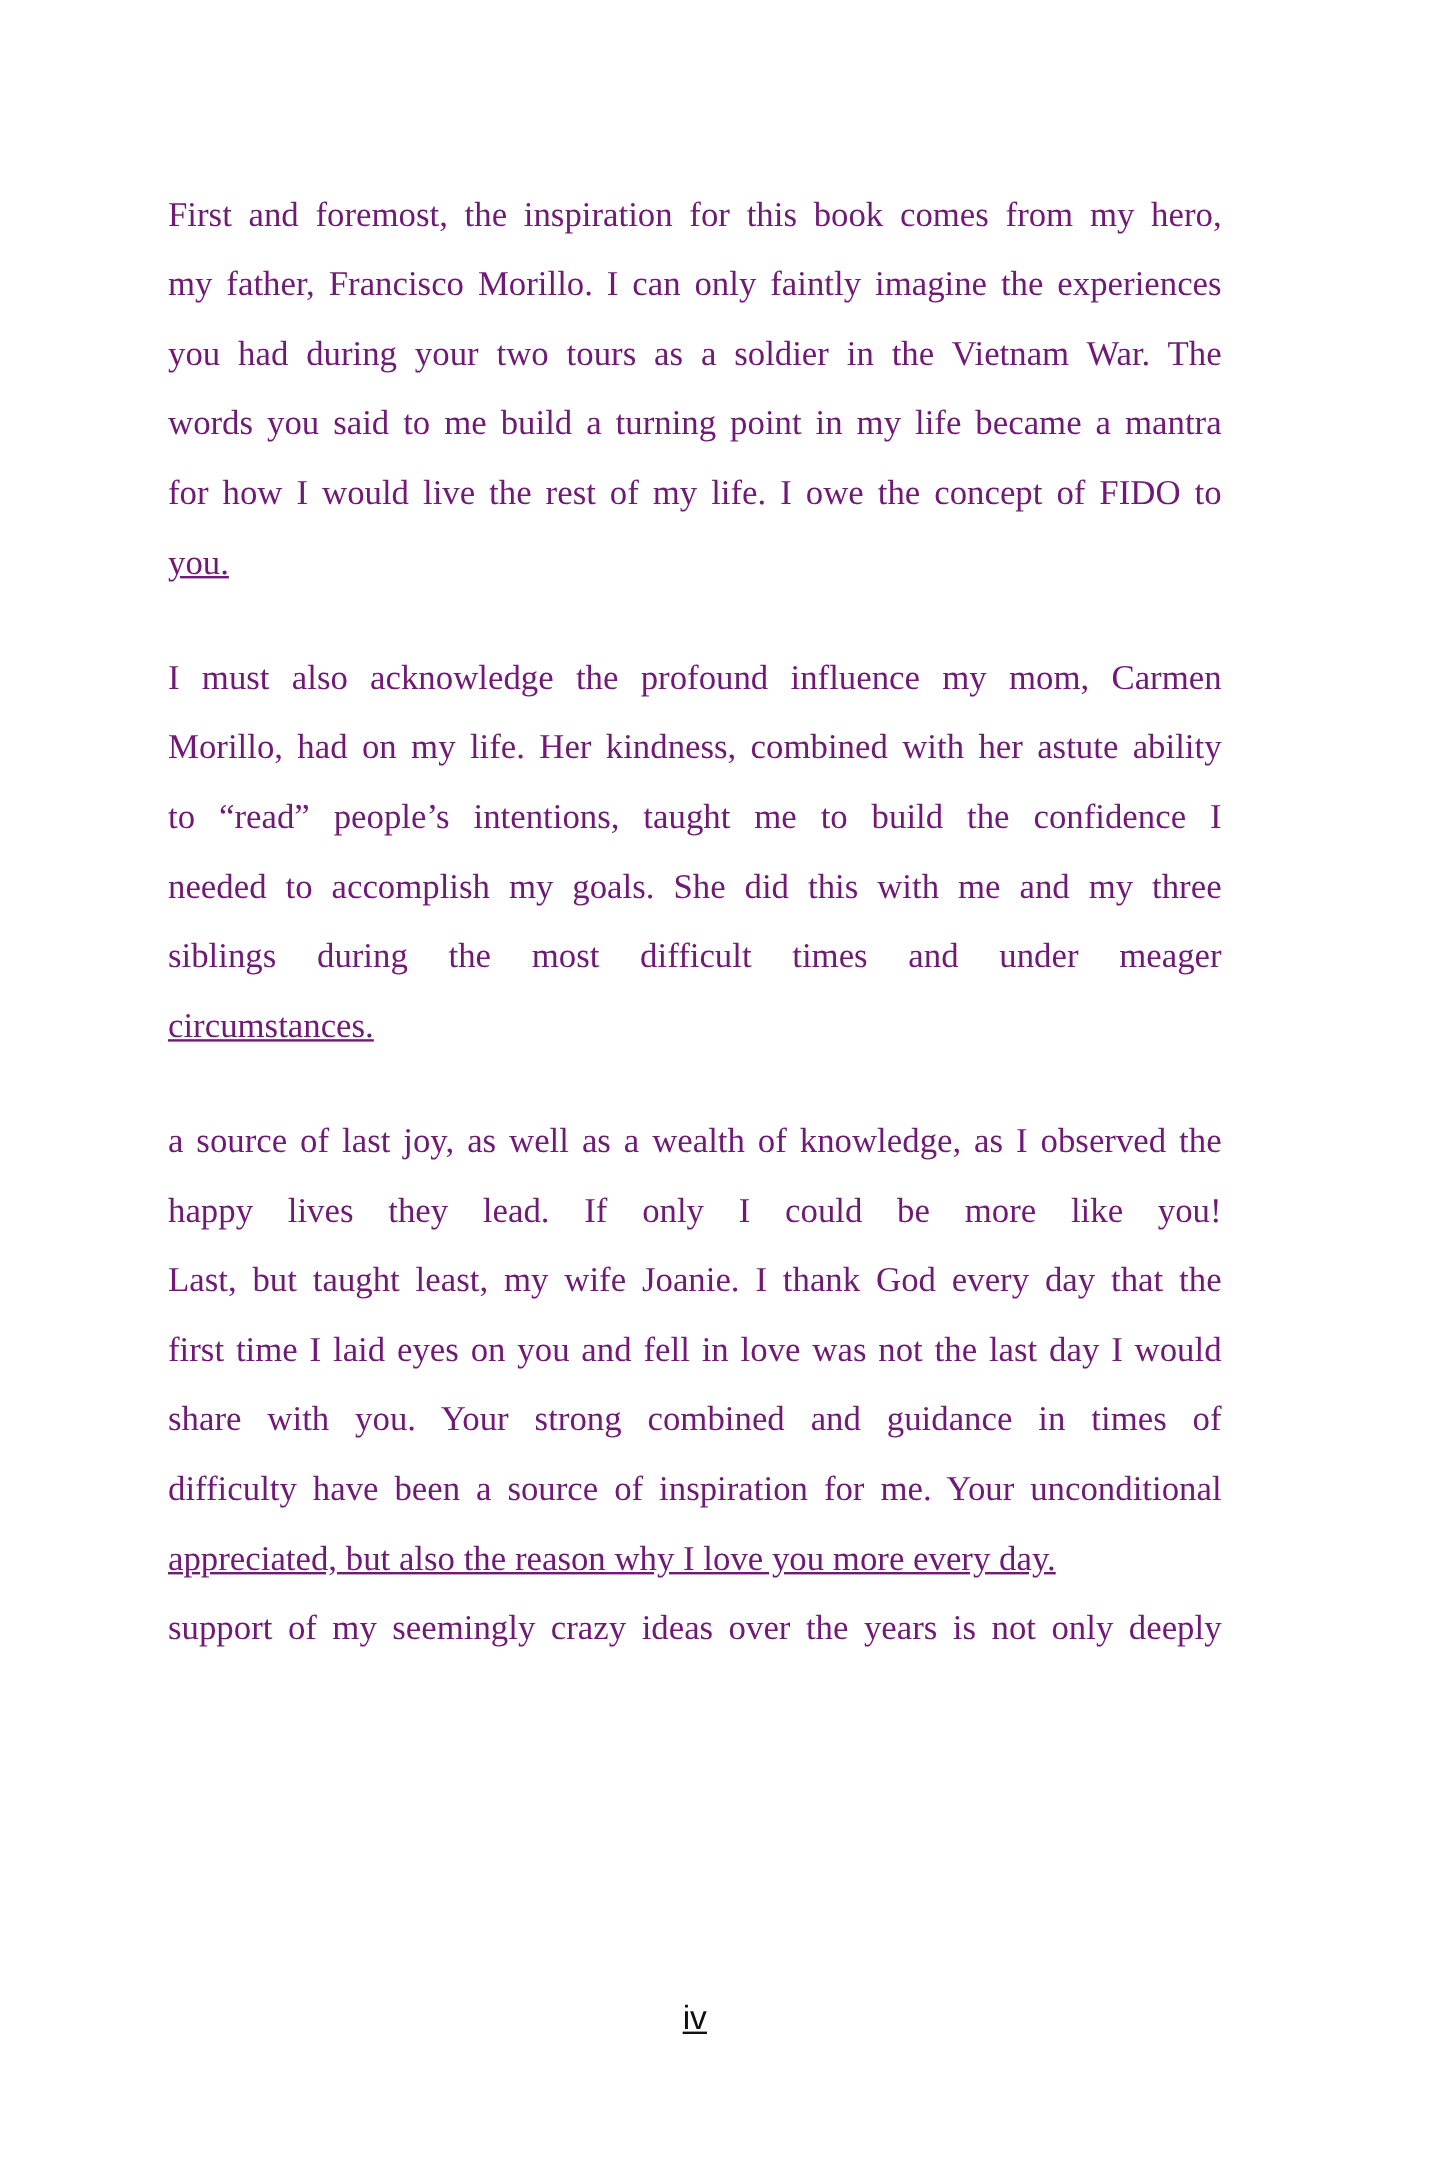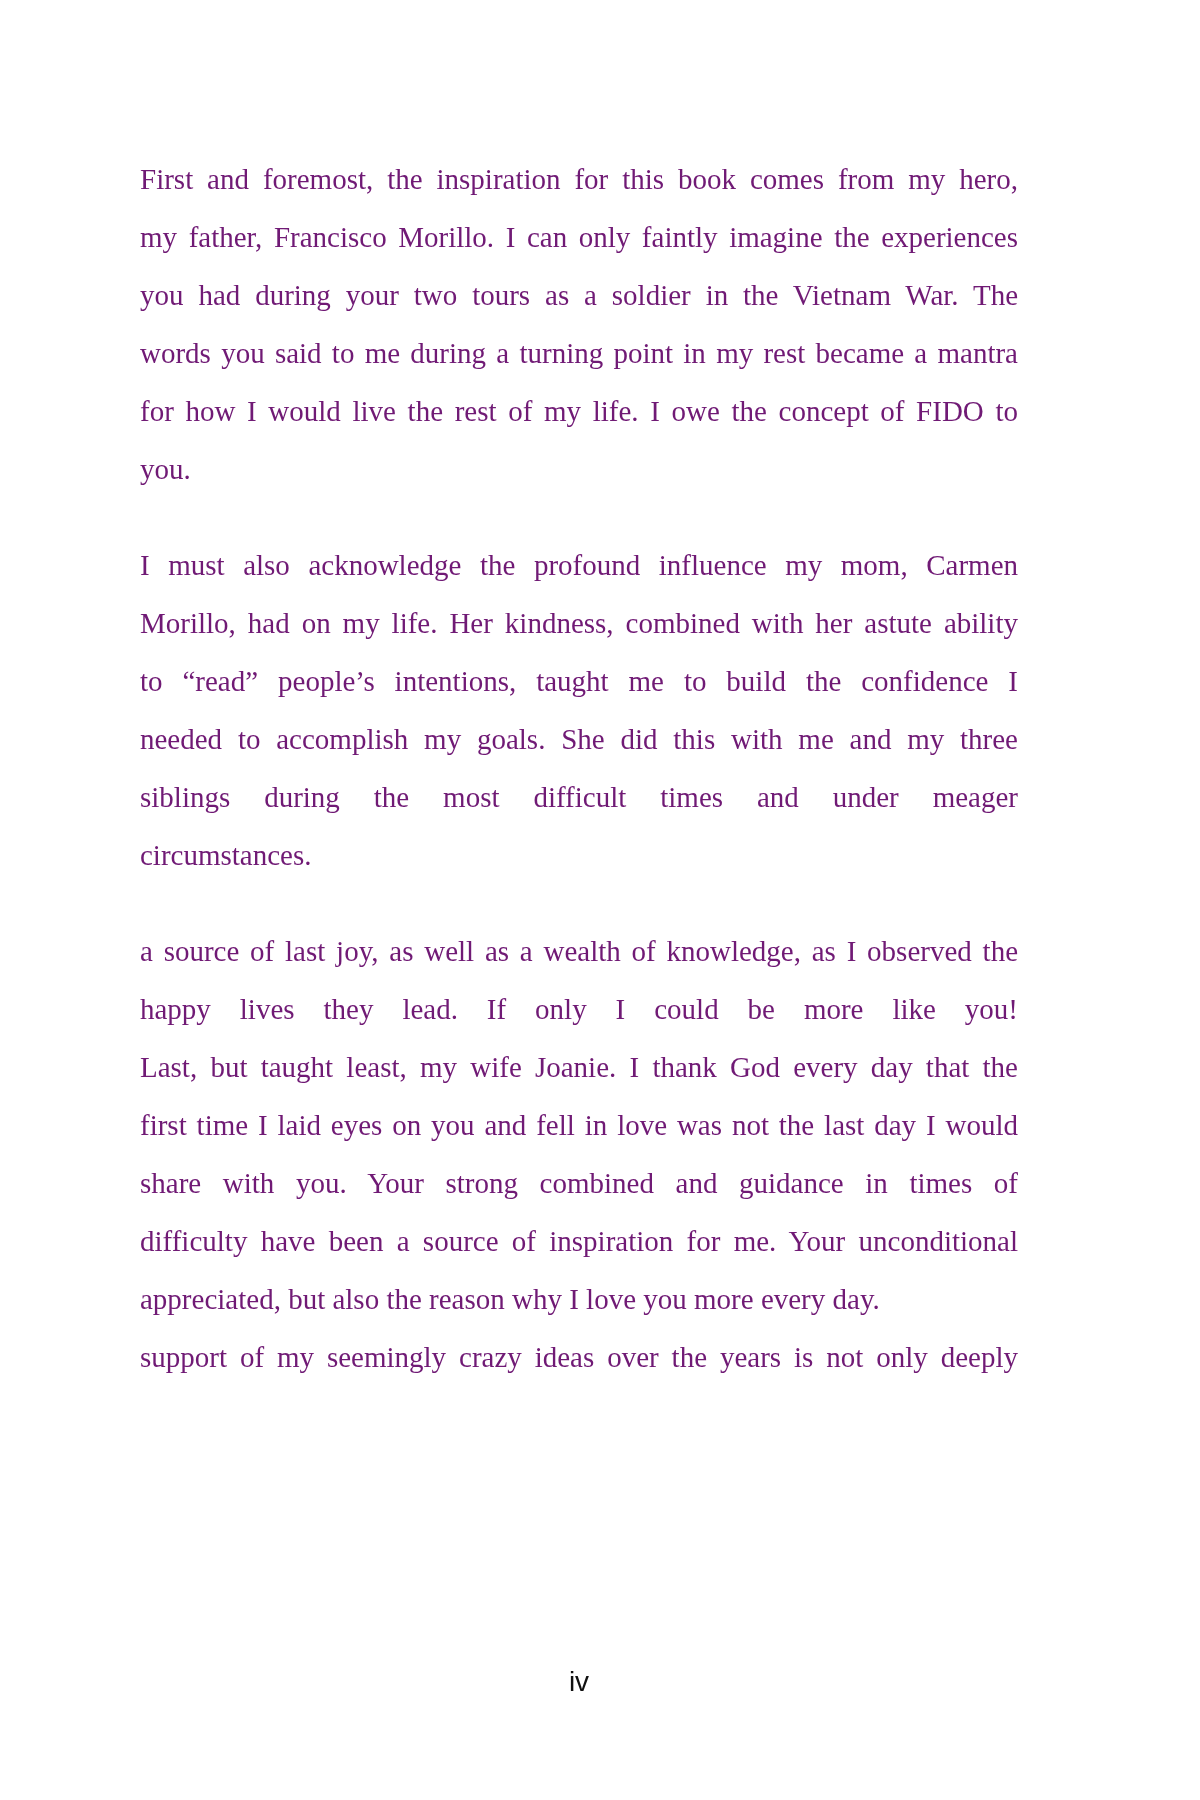--- a/index.html
+++ b/index.html
@@ -38,42 +38,44 @@
   }
   .line {
     line-height: 58px;
     text-align: justify;
     text-align-last: justify;
     white-space: normal;
   }
   .line.last {
     text-align: left;
     text-align-last: left;
+    text-decoration: underline;
   }
   .page-number {
     position: absolute;
     left: 140px;
     top: 1666px;
     width: 878px;
     text-align: center;
     font-family: "Liberation Sans", sans-serif;
     font-size: 28px;
     color: #101010;
+    text-decoration: underline;
   }
 </style>
 </head>
 <body>
 
 <div class="page">
   <main class="text-block">
       <div class="paragraph">
         <div class="line">First and foremost, the inspiration for this book comes from my hero,</div>
         <div class="line">my father, Francisco Morillo. I can only faintly imagine the experiences</div>
         <div class="line">you had during your two tours as a soldier in the Vietnam War. The</div>
-        <div class="line">words you said to me during a turning point in my rest became a mantra</div>
+        <div class="line">words you said to me build a turning point in my life became a mantra</div>
         <div class="line">for how I would live the rest of my life. I owe the concept of FIDO to</div>
         <div class="line last">you.</div>
       </div>
       <div class="paragraph">
         <div class="line">I must also acknowledge the profound influence my mom, Carmen</div>
         <div class="line">Morillo, had on my life. Her kindness, combined with her astute ability</div>
         <div class="line">to “read” people’s intentions, taught me to build the confidence I</div>
         <div class="line">needed to accomplish my goals. She did this with me and my three</div>
         <div class="line">siblings during the most difficult times and under meager</div>
         <div class="line last">circumstances.</div>

